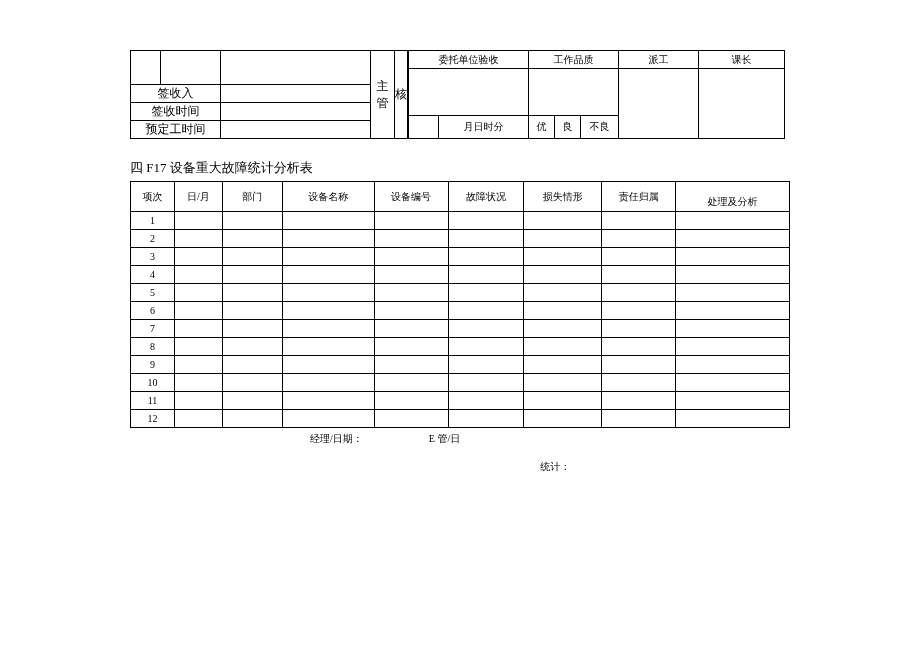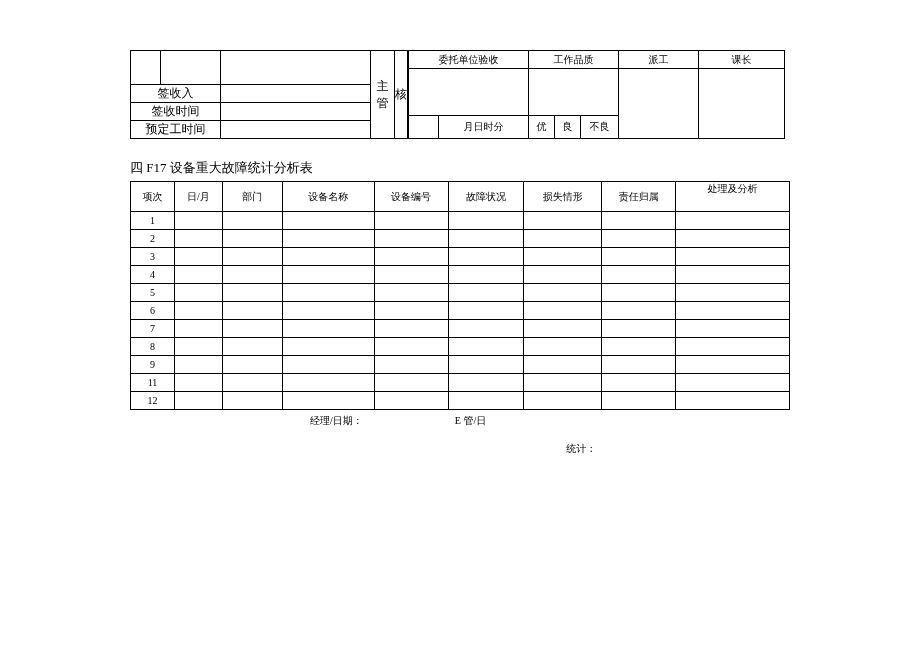--- a/index.html
+++ b/index.html
@@ -38,42 +38,42 @@
       font-size: 13px;
       font-weight: normal;
       margin-top: 20px;
       margin-bottom: 4px;
     }
 
     
     .main-table { width: 660px; }
     .main-table th, .main-table td { font-size: 10px; }
     .main-table th { height: 30px; font-weight: normal; }
-    .main-table th.last { vertical-align: bottom; padding-bottom: 15px; }
+    .main-table th.last { vertical-align: bottom; padding-bottom: 2px; }
     .main-table td { height: 18px; }
     .c1 { width: 44px; }
     .c2 { width: 48px; margin-left: 17px; }
     .c3 { width: 60px; }
     .c4 { width: 92px; }
     .c5 { width: 74px; }
     .c6 { width: 76px; }
     .c7 { width: 78px; }
     .c8 { width: 74px; }
     .c9 { width: 114px; }
 
     
     .footer-line {
       width: 660px;
       display: flex;
       font-size: 10px;
       margin-top: 4px;
     }
     .footer-line > div { white-space: nowrap; }
     .f1 { margin-left: 180px; }
-    .f2 { margin-left: 92px; }
+    .f2 { margin-left: 66px; }
     .f3 { margin-left: 80px; margin-top: 28px; }
   </style>
 </head>
 <body>
 
 <div class="upper-wrap">
 
   <table class="upper-left">
     <tbody>
         <tr class="row-top">
@@ -234,20 +234,31 @@
         <td></td>
         <td></td>
         <td></td>
         <td></td>
         <td></td>
         <td></td>
         <td></td>
         <td></td>
       </tr>
     <tr>
+        <td>10</td>
+        <td></td>
+        <td></td>
+        <td></td>
+        <td></td>
+        <td></td>
+        <td></td>
+        <td></td>
+        <td></td>
+      </tr>
+    <tr>
         <td>11</td>
         <td></td>
         <td></td>
         <td></td>
         <td></td>
         <td></td>
         <td></td>
         <td></td>
         <td></td>
       </tr>

